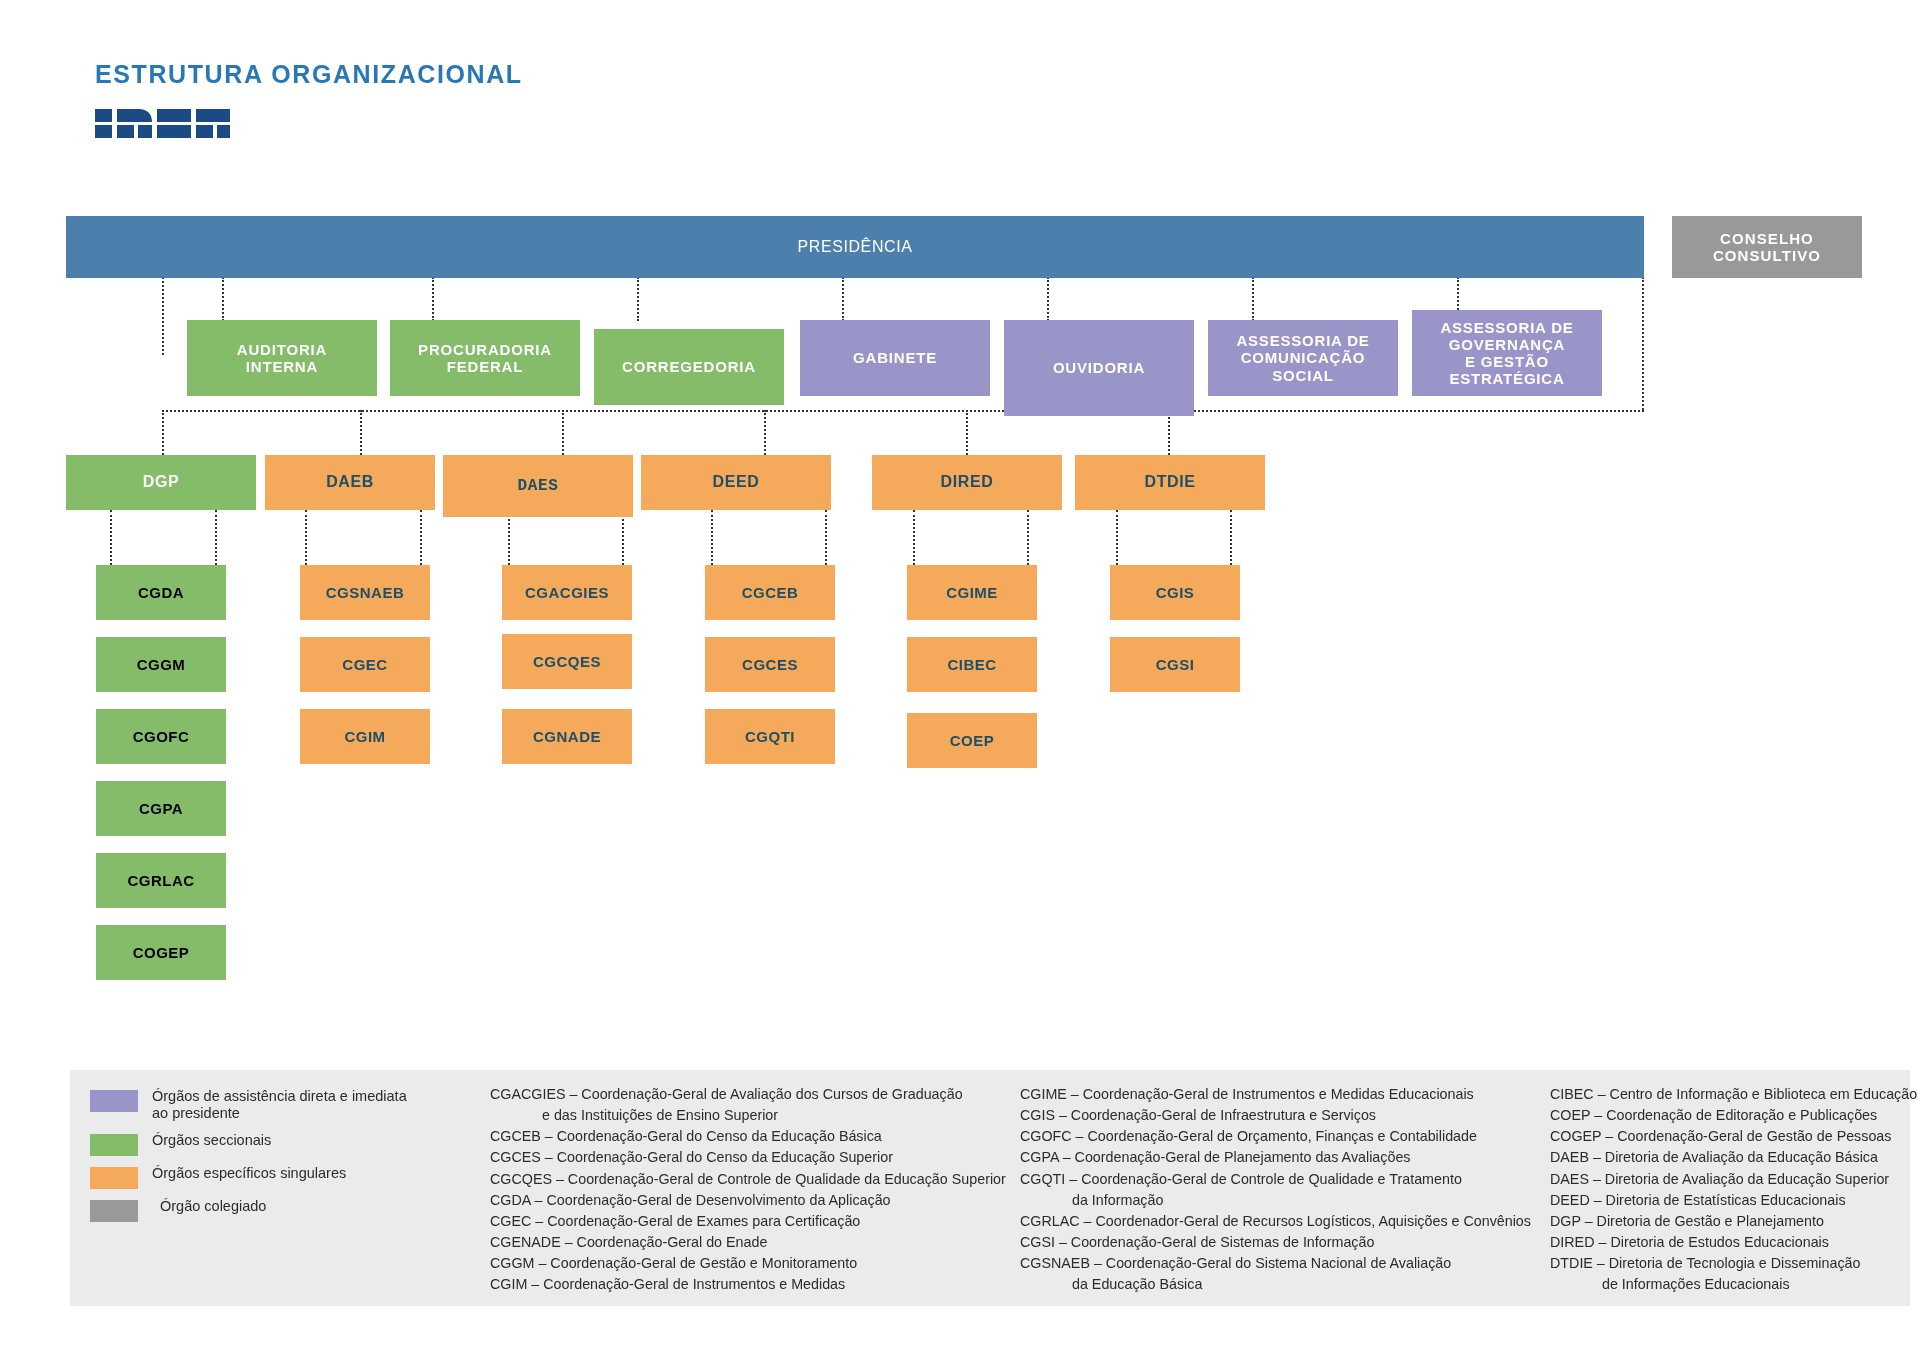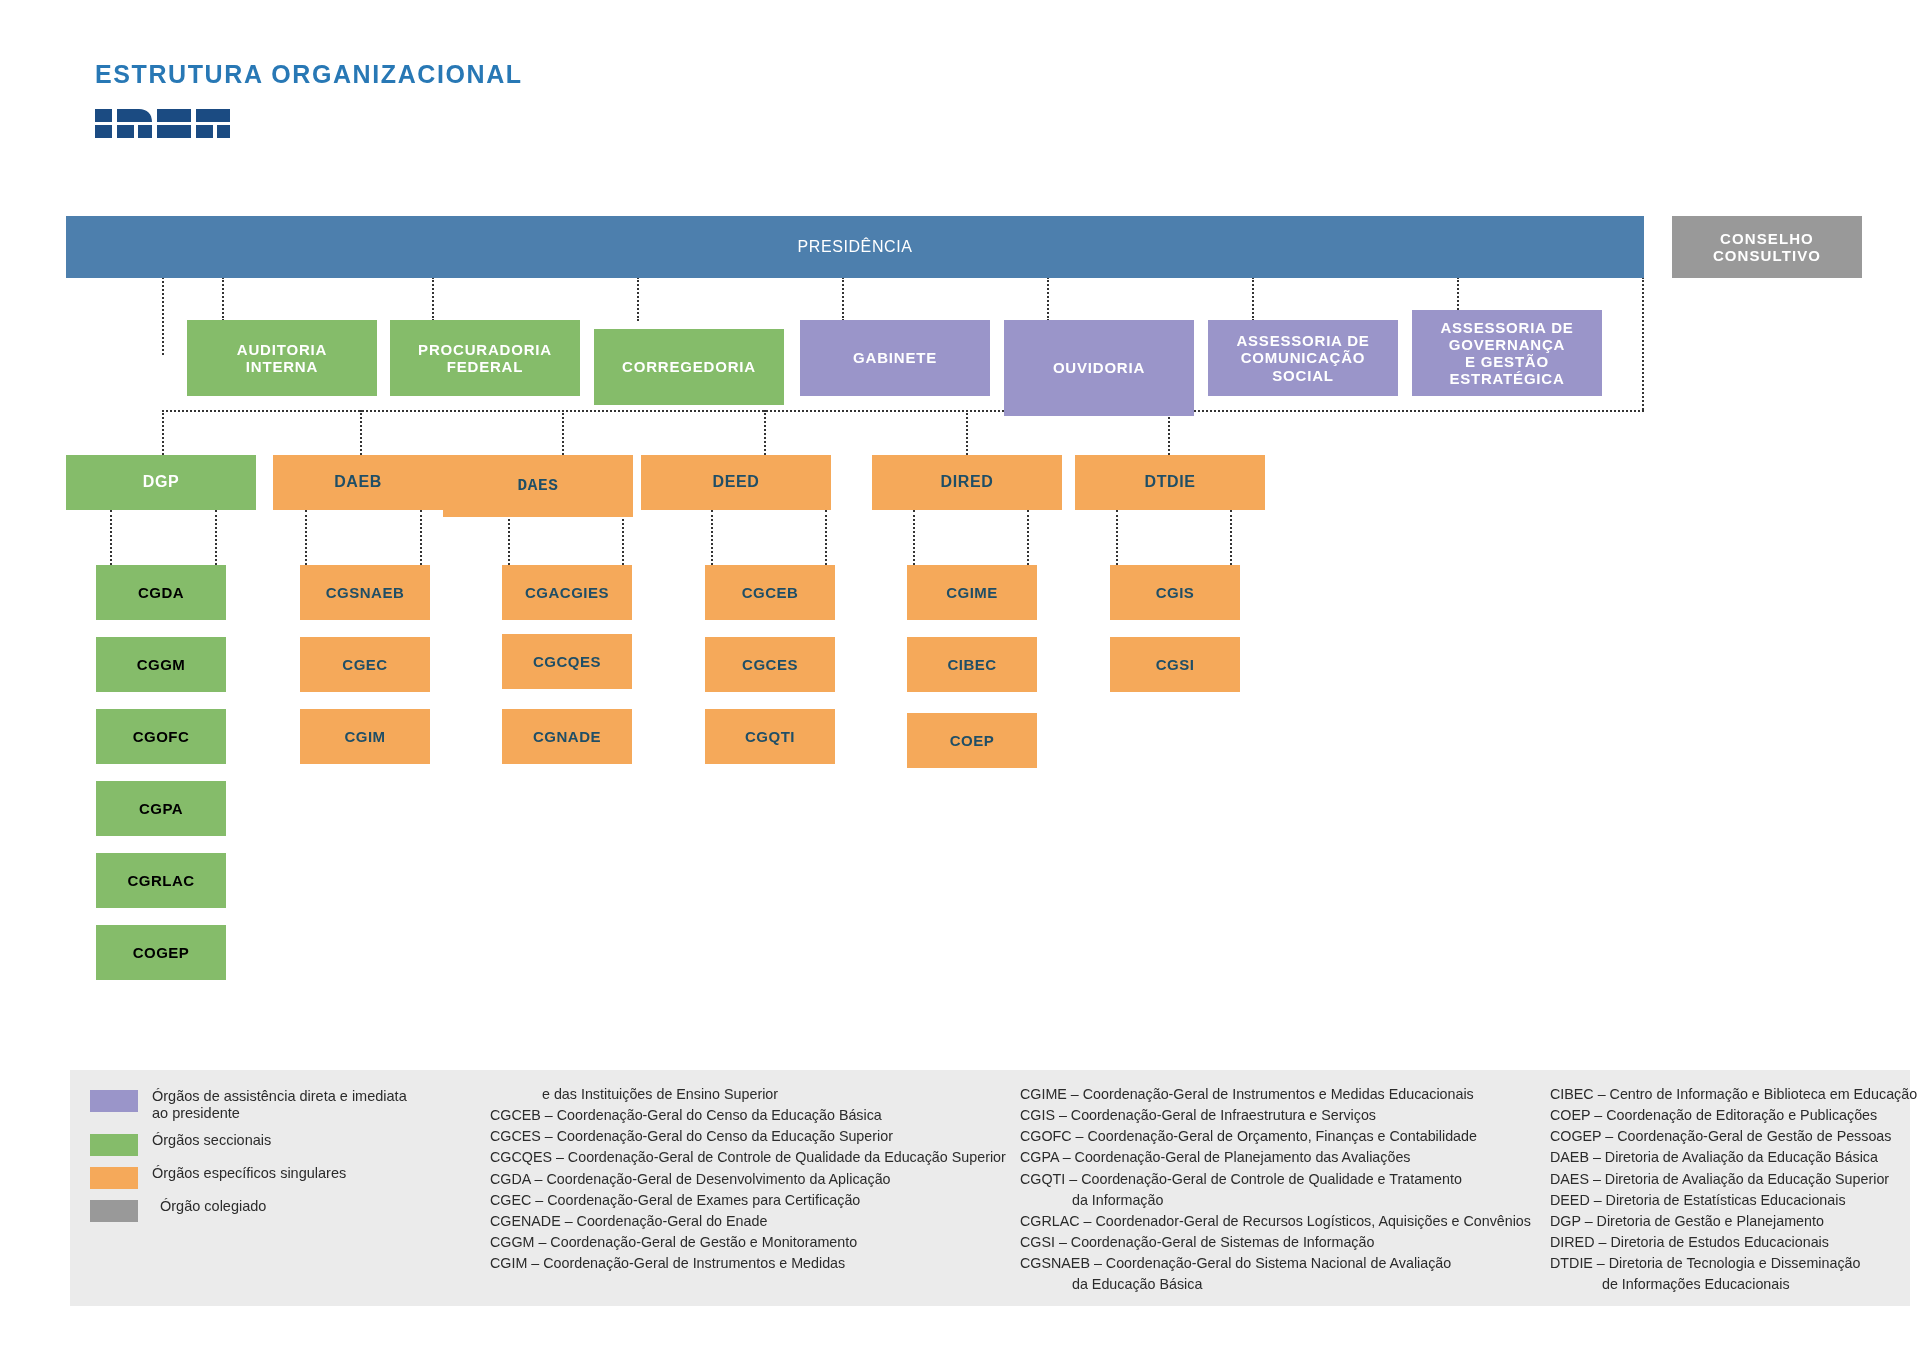--- a/index.html
+++ b/index.html
@@ -270,21 +270,21 @@
   <div class="box box-purple" style="left:1412px; top:310px; width:190px; height:86px; white-space:pre-line;">
     <span>ASSESSORIA DE
 GOVERNANÇA
 E GESTÃO
 ESTRATÉGICA</span>
   </div>
 
   <div class="box box-dir-green" style="left:66px; top:455px; width:190px; height:55px;">
     <span>DGP</span>
   </div>
-  <div class="box box-dir-orange" style="left:265px; top:455px; width:170px; height:55px;margin-left:8px;">
+  <div class="box box-dir-orange" style="left:265px; top:455px; width:170px; height:55px;">
     <span>DAEB</span>
   </div>
   <div class="box box-dir-orange" style="left:443px; top:455px; width:190px; height:62px;font-family:Liberation Mono, monospace;">
     <span>DAES</span>
   </div>
   <div class="box box-dir-orange" style="left:641px; top:455px; width:190px; height:55px;">
     <span>DEED</span>
   </div>
   <div class="box box-dir-orange" style="left:872px; top:455px; width:190px; height:55px;">
     <span>DIRED</span>
@@ -377,20 +377,21 @@
       <span class="legend-swatch" style="background:#f5a95a;"></span>
       <span class="legend-key-label">Órgãos específicos singulares</span>
     </div>
     <div class="legend-key">
       <span class="legend-swatch" style="background:#999999;"></span>
       <span class="legend-key-label indent">Órgão colegiado</span>
     </div>
   </div>
 
   <div class="acronyms col-a">
+    <div>CGACGIES – Coordenação-Geral de Avaliação dos Cursos de Graduação</div>
     <div class="cont">e das Instituições de Ensino Superior</div>
     <div>CGCEB – Coordenação-Geral do Censo da Educação Básica</div>
     <div>CGCES – Coordenação-Geral do Censo da Educação Superior</div>
     <div>CGCQES – Coordenação-Geral de Controle de Qualidade da Educação Superior</div>
     <div>CGDA – Coordenação-Geral de Desenvolvimento da Aplicação</div>
     <div>CGEC – Coordenação-Geral de Exames para Certificação</div>
     <div>CGENADE – Coordenação-Geral do Enade</div>
     <div>CGGM – Coordenação-Geral de Gestão e Monitoramento</div>
     <div>CGIM – Coordenação-Geral de Instrumentos e Medidas</div>
   </div>

